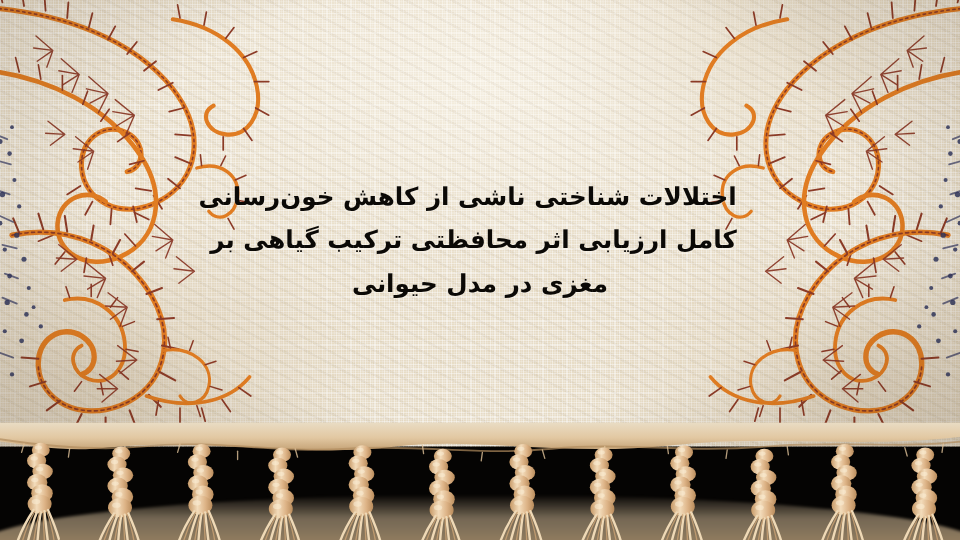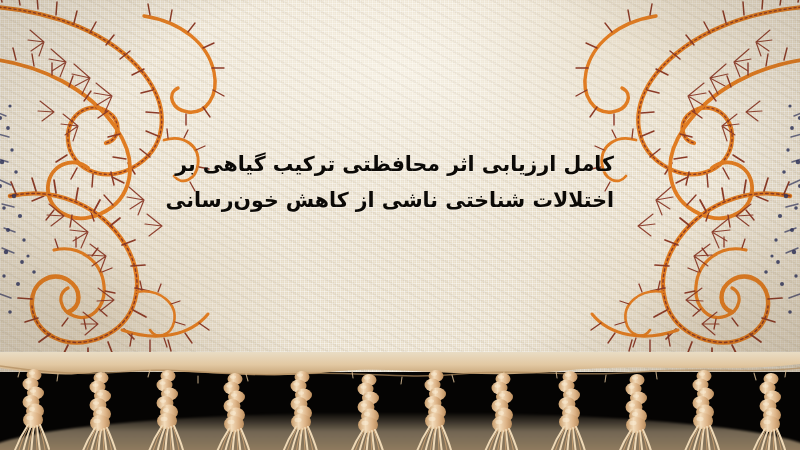--- a/index.html
+++ b/index.html
@@ -446,22 +446,23 @@
           <path d="M177 304 l9 -3"></path>
         <path d="M181 322 l10 3"></path>
           <path d="M170 338 l3 9"></path>
       </g>
     </g>
   </svg>
 
   <div id="vignette"></div>
 
   <div id="title">
+    <span class="tline">اختلالات شناختی ناشی از کاهش خون‌رسانی</span>
     <span class="tline">کامل ارزیابی اثر محافظتی ترکیب گیاهی بر</span>
-    <span class="tline">اختلالات شناختی ناشی از کاهش خون‌رسانی</span>
+    <span class="tline">مغزی در مدل حیوانی</span>
   </div>
 
   <svg id="fringe-band" width="800" height="98" viewBox="0 0 800 98" aria-hidden="true">
     <defs>
       <linearGradient id="cordG" x1="0" y1="0" x2="1" y2="0">
         <stop offset="0%" stop-color="#c79a68"></stop>
         <stop offset="38%" stop-color="#f3dcbb"></stop>
         <stop offset="72%" stop-color="#dcb285"></stop>
         <stop offset="100%" stop-color="#b98c5c"></stop>
       </linearGradient>

